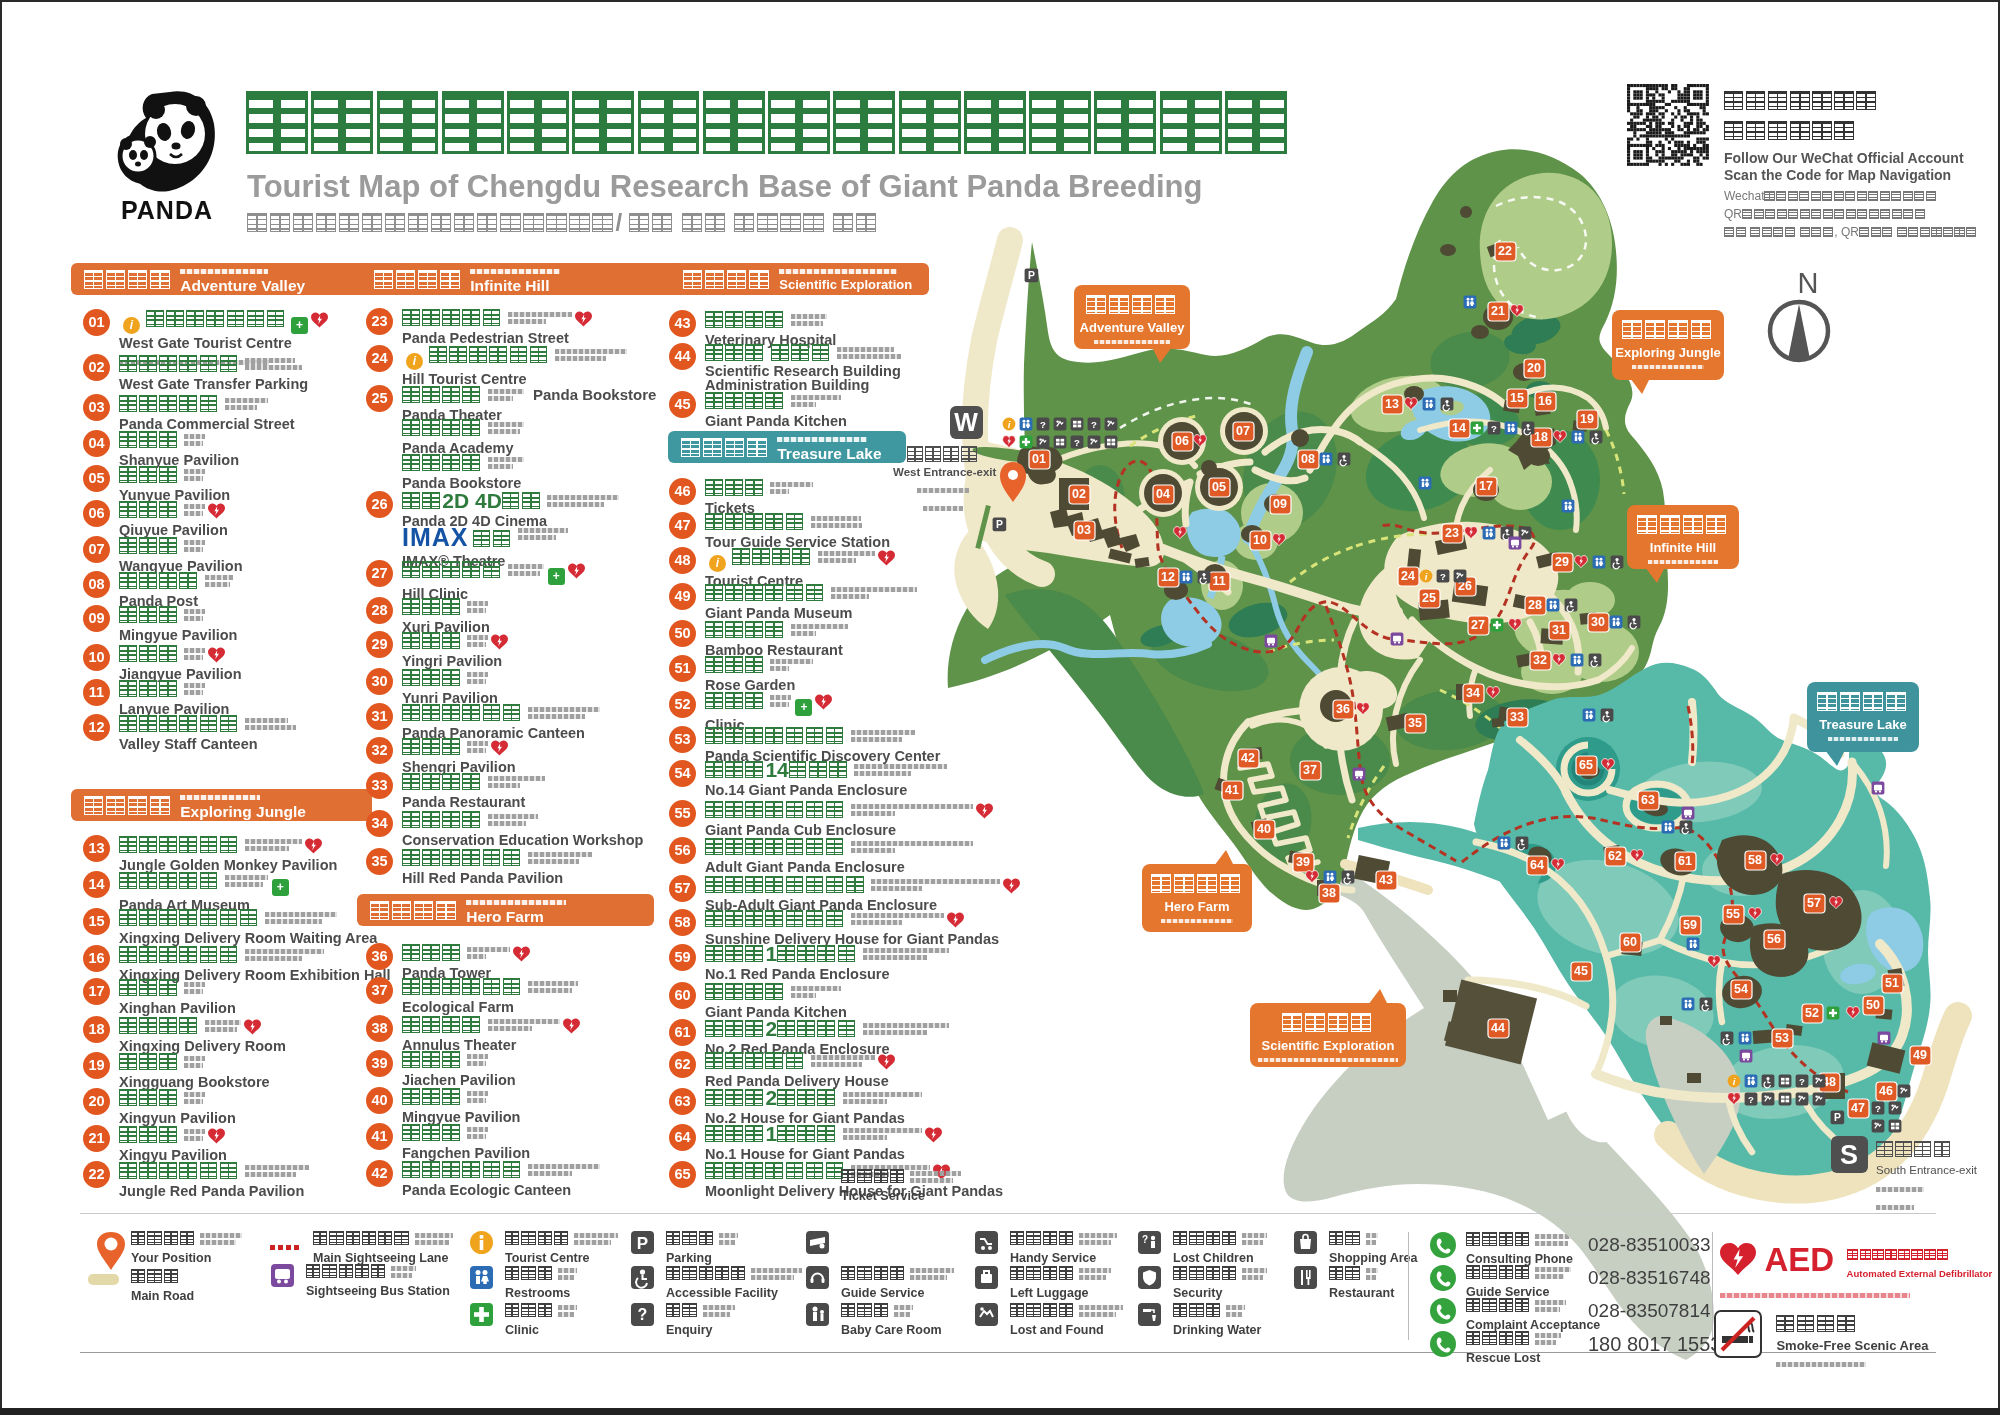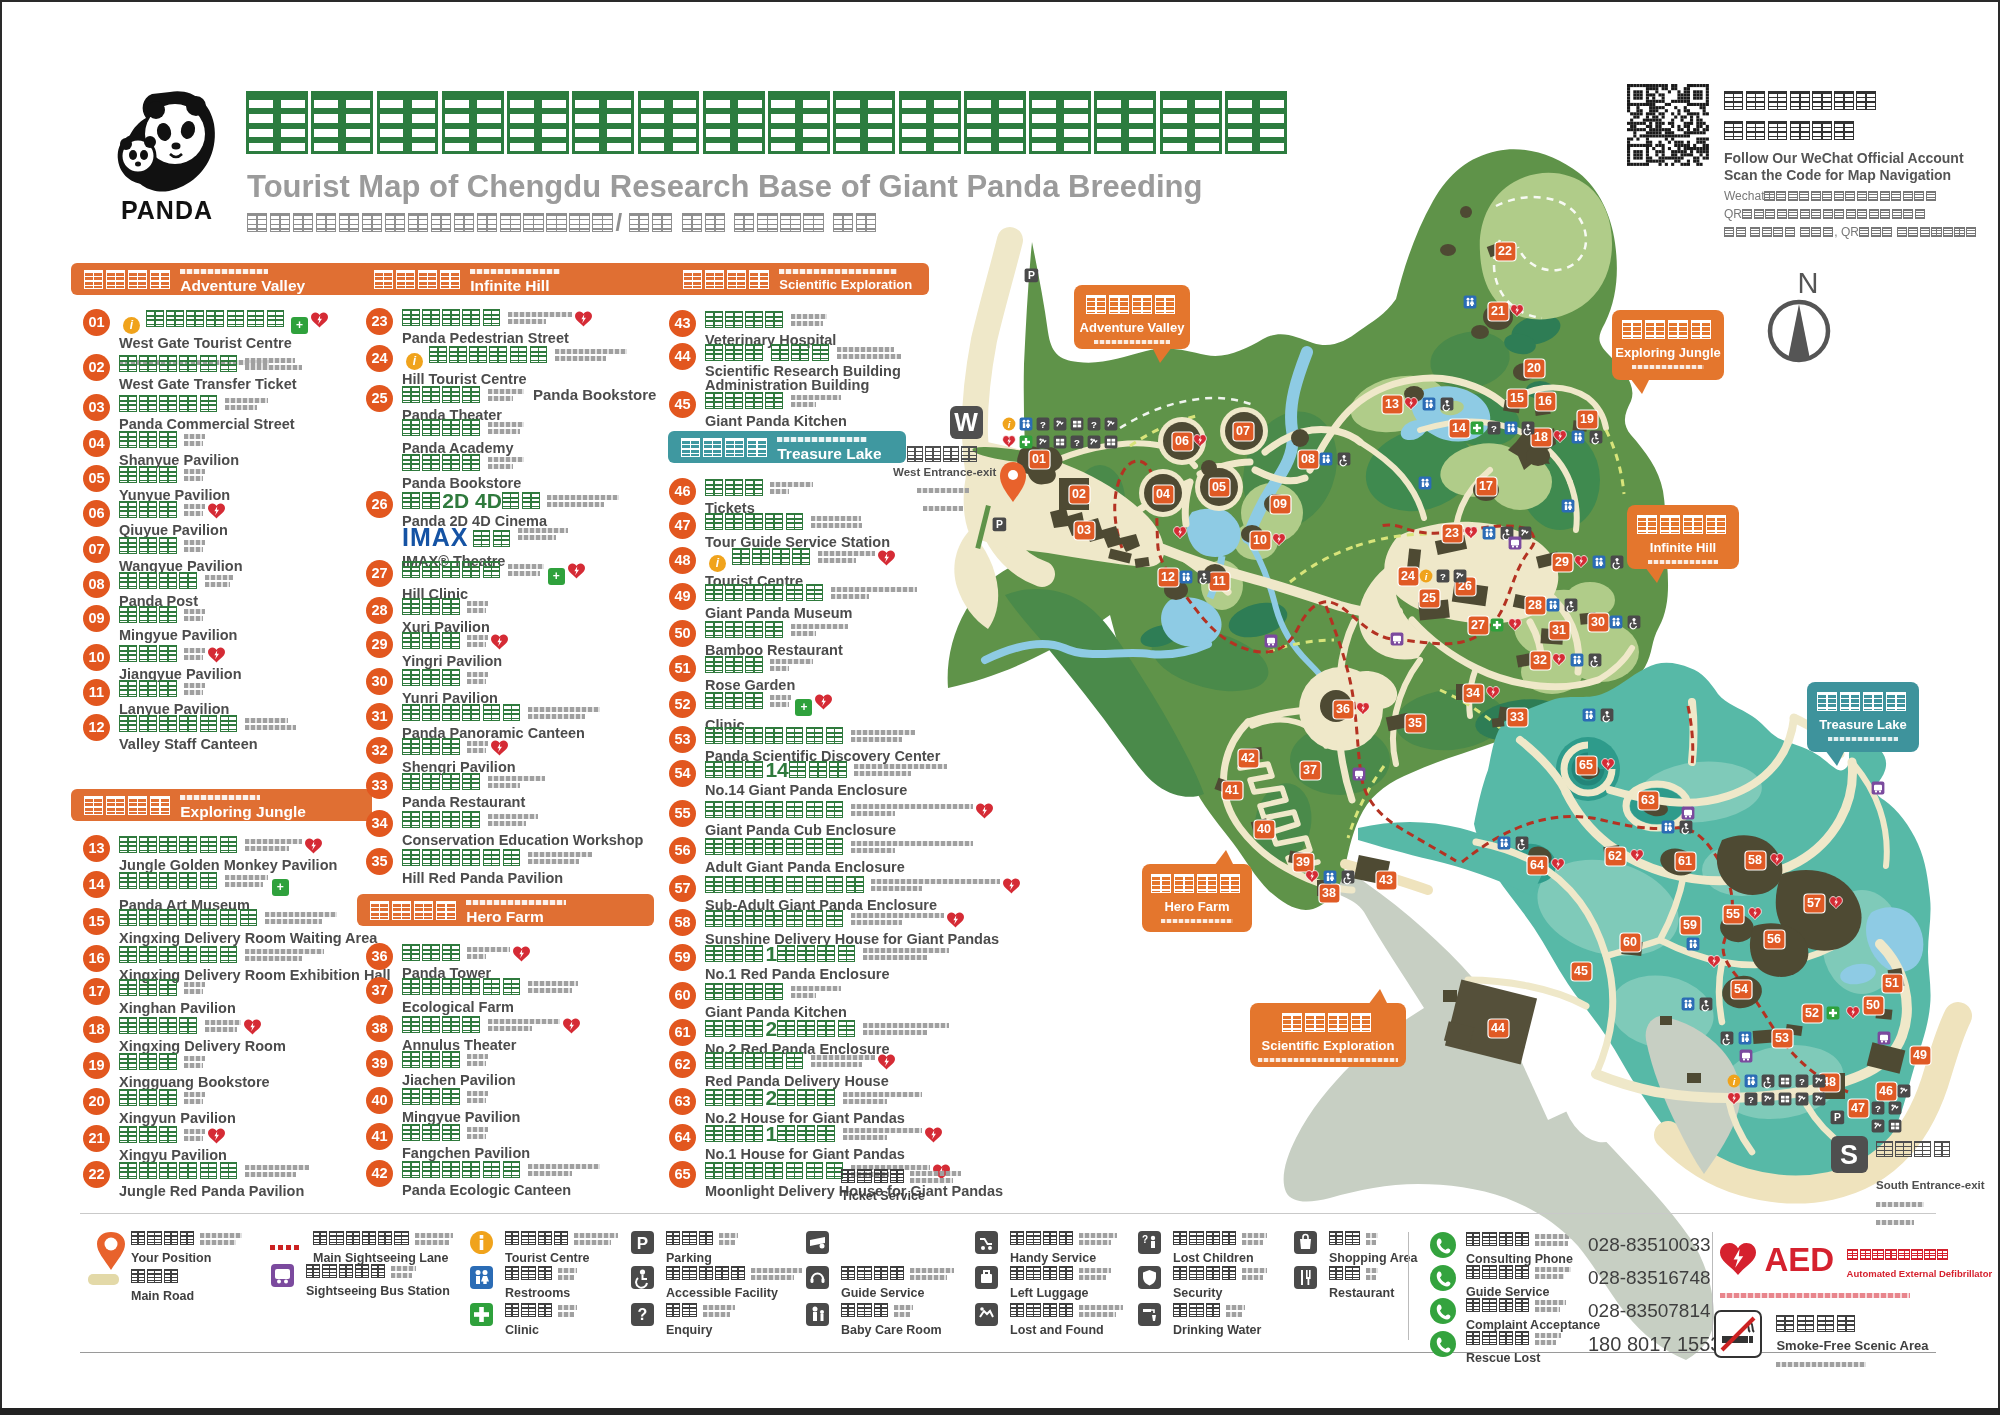--- a/index.html
+++ b/index.html
@@ -462,21 +462,21 @@
 <div class="hdr" style="left:71px;top:263px;width:301px;height:32px;"><span class="hc"><i class="g"></i><i class="g"></i><i class="g"></i><i class="g"></i></span><span class="hr"><span class="ha"><i class="ab" style="width:88px"></i></span><span class="he" style="">Adventure Valley</span></span></div>
 <div class="hdr" style="left:71px;top:789px;width:301px;height:32px;"><span class="hc"><i class="g"></i><i class="g"></i><i class="g"></i><i class="g"></i></span><span class="hr"><span class="ha"><i class="ab" style="width:80px"></i></span><span class="he" style="">Exploring Jungle</span></span></div>
 <div class="hdr" style="left:361px;top:263px;width:327px;height:32px;"><span class="hc"><i class="g"></i><i class="g"></i><i class="g"></i><i class="g"></i></span><span class="hr"><span class="ha"><i class="ab" style="width:90px"></i></span><span class="he" style="">Infinite Hill</span></span></div>
 <div class="hdr" style="left:357px;top:894px;width:297px;height:32px;"><span class="hc"><i class="g"></i><i class="g"></i><i class="g"></i><i class="g"></i></span><span class="hr"><span class="ha"><i class="ab" style="width:100px"></i></span><span class="he" style="">Hero Farm</span></span></div>
 <div class="hdr" style="left:670px;top:263px;width:259px;height:32px;"><span class="hc"><i class="g"></i><i class="g"></i><i class="g"></i><i class="g"></i></span><span class="hr"><span class="ha"><i class="ab" style="width:118px"></i></span><span class="he" style="font-size:13px;">Scientific Exploration</span></span></div>
 <div class="hdr" style="left:668px;top:431px;width:238px;height:32px;background:#3f98a0;"><span class="hc"><i class="g"></i><i class="g"></i><i class="g"></i><i class="g"></i></span><span class="hr"><span class="ha"><i class="ab" style="width:90px"></i></span><span class="he" style="">Treasure Lake</span></span></div>
 <div class="item" style="left:83px;top:308px"><span class="num">01</span><span class="ib"><span class="mi" style="background:#f0a31c;border-radius:50%;font-style:italic">i</span><span class="cn" style="margin-left:6px"><i class="g"></i><i class="g"></i><i class="g"></i><i class="g"></i><i class="g"></i><i class="g"></i><i class="g"></i></span><span class="mi" style="background:#2fa13c">+</span><svg class="mi" style="background:none;margin-left:3px" width="18" height="17" viewBox="0 0 18 17">
         <path d="M9,16 C6,12 0,9.5 0,4.8 C0,1.6 2.4,0 4.8,0 C6.6,0 8.2,1 9,2.6 C9.8,1 11.4,0 13.2,0 C15.6,0 18,1.6 18,4.8 C18,9.5 12,12 9,16 Z" fill="#d52b35"></path>
         <path d="M9.8,3 L6.8,8.2 L8.8,8.2 L7.6,12.4 L11.6,6.6 L9.4,6.6 Z" fill="#fff"></path>
       </svg><br><span class="en">West Gate Tourist Centre</span><br><i class="ab" style="width:150px"></i></span></div>
-<div class="item" style="left:83px;top:353px"><span class="num">02</span><span class="ib"><span class="cn"><i class="g"></i><i class="g"></i><i class="g"></i><i class="g"></i><i class="g"></i><i class="g"></i></span><span class="ann"><i class="ab" style="width:50px"></i><br><i class="ab" style="width:57px"></i></span><br><span class="en" style="">West Gate Transfer Ticket</span></span></div>
+<div class="item" style="left:83px;top:353px"><span class="num">02</span><span class="ib"><span class="cn"><i class="g"></i><i class="g"></i><i class="g"></i><i class="g"></i><i class="g"></i><i class="g"></i></span><span class="ann"><i class="ab" style="width:50px"></i><br><i class="ab" style="width:57px"></i></span><br><span class="en" style="">West Gate Transfer Parking</span></span></div>
 <div class="item" style="left:83px;top:393px"><span class="num">03</span><span class="ib"><span class="cn"><i class="g"></i><i class="g"></i><i class="g"></i><i class="g"></i><i class="g"></i></span><span class="ann"><i class="ab" style="width:43px"></i><br><i class="ab" style="width:32px"></i></span><br><span class="en" style="">Panda Commercial Street</span></span></div>
 <div class="item" style="left:83px;top:429px"><span class="num">04</span><span class="ib"><span class="cn"><i class="g"></i><i class="g"></i><i class="g"></i></span><span class="ann"><i class="ab" style="width:21px"></i><br><i class="ab" style="width:19px"></i></span><br><span class="en" style="">Shanyue Pavilion</span></span></div>
 <div class="item" style="left:83px;top:464px"><span class="num">05</span><span class="ib"><span class="cn"><i class="g"></i><i class="g"></i><i class="g"></i></span><span class="ann"><i class="ab" style="width:21px"></i><br><i class="ab" style="width:19px"></i></span><br><span class="en" style="">Yunyue Pavilion</span></span></div>
 <div class="item" style="left:83px;top:499px"><span class="num">06</span><span class="ib"><span class="cn"><i class="g"></i><i class="g"></i><i class="g"></i></span><span class="ann"><i class="ab" style="width:21px"></i><br><i class="ab" style="width:19px"></i></span><svg class="mi" style="background:none;margin-left:3px" width="18" height="17" viewBox="0 0 18 17">
         <path d="M9,16 C6,12 0,9.5 0,4.8 C0,1.6 2.4,0 4.8,0 C6.6,0 8.2,1 9,2.6 C9.8,1 11.4,0 13.2,0 C15.6,0 18,1.6 18,4.8 C18,9.5 12,12 9,16 Z" fill="#d52b35"></path>
         <path d="M9.8,3 L6.8,8.2 L8.8,8.2 L7.6,12.4 L11.6,6.6 L9.4,6.6 Z" fill="#fff"></path>
       </svg><br><span class="en" style="">Qiuyue Pavilion</span></span></div>
 <div class="item" style="left:83px;top:535px"><span class="num">07</span><span class="ib"><span class="cn"><i class="g"></i><i class="g"></i><i class="g"></i></span><span class="ann"><i class="ab" style="width:21px"></i><br><i class="ab" style="width:19px"></i></span><br><span class="en" style="">Wangyue Pavilion</span></span></div>
 <div class="item" style="left:83px;top:570px"><span class="num">08</span><span class="ib"><span class="cn"><i class="g"></i><i class="g"></i><i class="g"></i><i class="g"></i></span><span class="ann"><i class="ab" style="width:28px"></i><br><i class="ab" style="width:25px"></i></span><br><span class="en" style="">Panda Post</span></span></div>
 <div class="item" style="left:83px;top:604px"><span class="num">09</span><span class="ib"><span class="cn"><i class="g"></i><i class="g"></i><i class="g"></i></span><span class="ann"><i class="ab" style="width:21px"></i><br><i class="ab" style="width:19px"></i></span><br><span class="en" style="">Mingyue Pavilion</span></span></div>
@@ -1198,21 +1198,21 @@
     <rect x="1831" y="1136" width="37" height="37" rx="6" fill="#4f4f4f"></rect>
     <text x="1849" y="1164" font-size="27" font-weight="bold" fill="#fff" text-anchor="middle">S</text>
   </svg>
 <div class="abs" style="left:893px;top:444px;width:100px;text-align:center;z-index:6;white-space:nowrap">
     <div style="font-size:19px;font-weight:bold;color:#4f4f4f"><i class="g"></i><i class="g"></i><i class="g"></i><i class="g"></i></div>
     <div style="font-size:11.5px;font-weight:bold;color:#4f4f4f">West Entrance-exit</div>
     <div style="margin-top:2px"><i class="ab" style="width:52px"></i><br><i class="ab" style="width:40px"></i></div>
   </div>
 <div class="abs" style="left:1876px;top:1138px;z-index:6;white-space:nowrap">
     <div style="font-size:20px;font-weight:bold;color:#4f4f4f"><i class="g"></i><i class="g"></i><i class="g"></i><i class="g"></i></div>
-    <div style="font-size:11.5px;font-weight:bold;color:#4f4f4f;margin-top:18px">South Entrance-exit</div>
+    <div style="font-size:11.5px;font-weight:normal;color:#4f4f4f;margin-top:3px">South Entrance-exit</div>
     <div style="margin-top:3px"><i class="ab" style="width:48px"></i><br><i class="ab" style="width:38px"></i></div>
   </div>
 <div class="zl" style="left:1074px;top:285px;width:116px;height:64px;background:#e4762d">
     <div class="c1"><i class="g"></i><i class="g"></i><i class="g"></i><i class="g"></i></div>
     <div class="c2">Adventure Valley</div>
     <div class="c3"><i class="ab" style="width:76px;height:4px"></i></div>
     <div class="tail" style="left:78px;top:62px;border-width:16px 12px 0 8px;border-color:#e4762d transparent transparent transparent"></div>
   </div>
 <div class="zl" style="left:1612px;top:310px;width:112px;height:70px;background:#e4762d">
     <div class="c1"><i class="g"></i><i class="g"></i><i class="g"></i><i class="g"></i></div>

